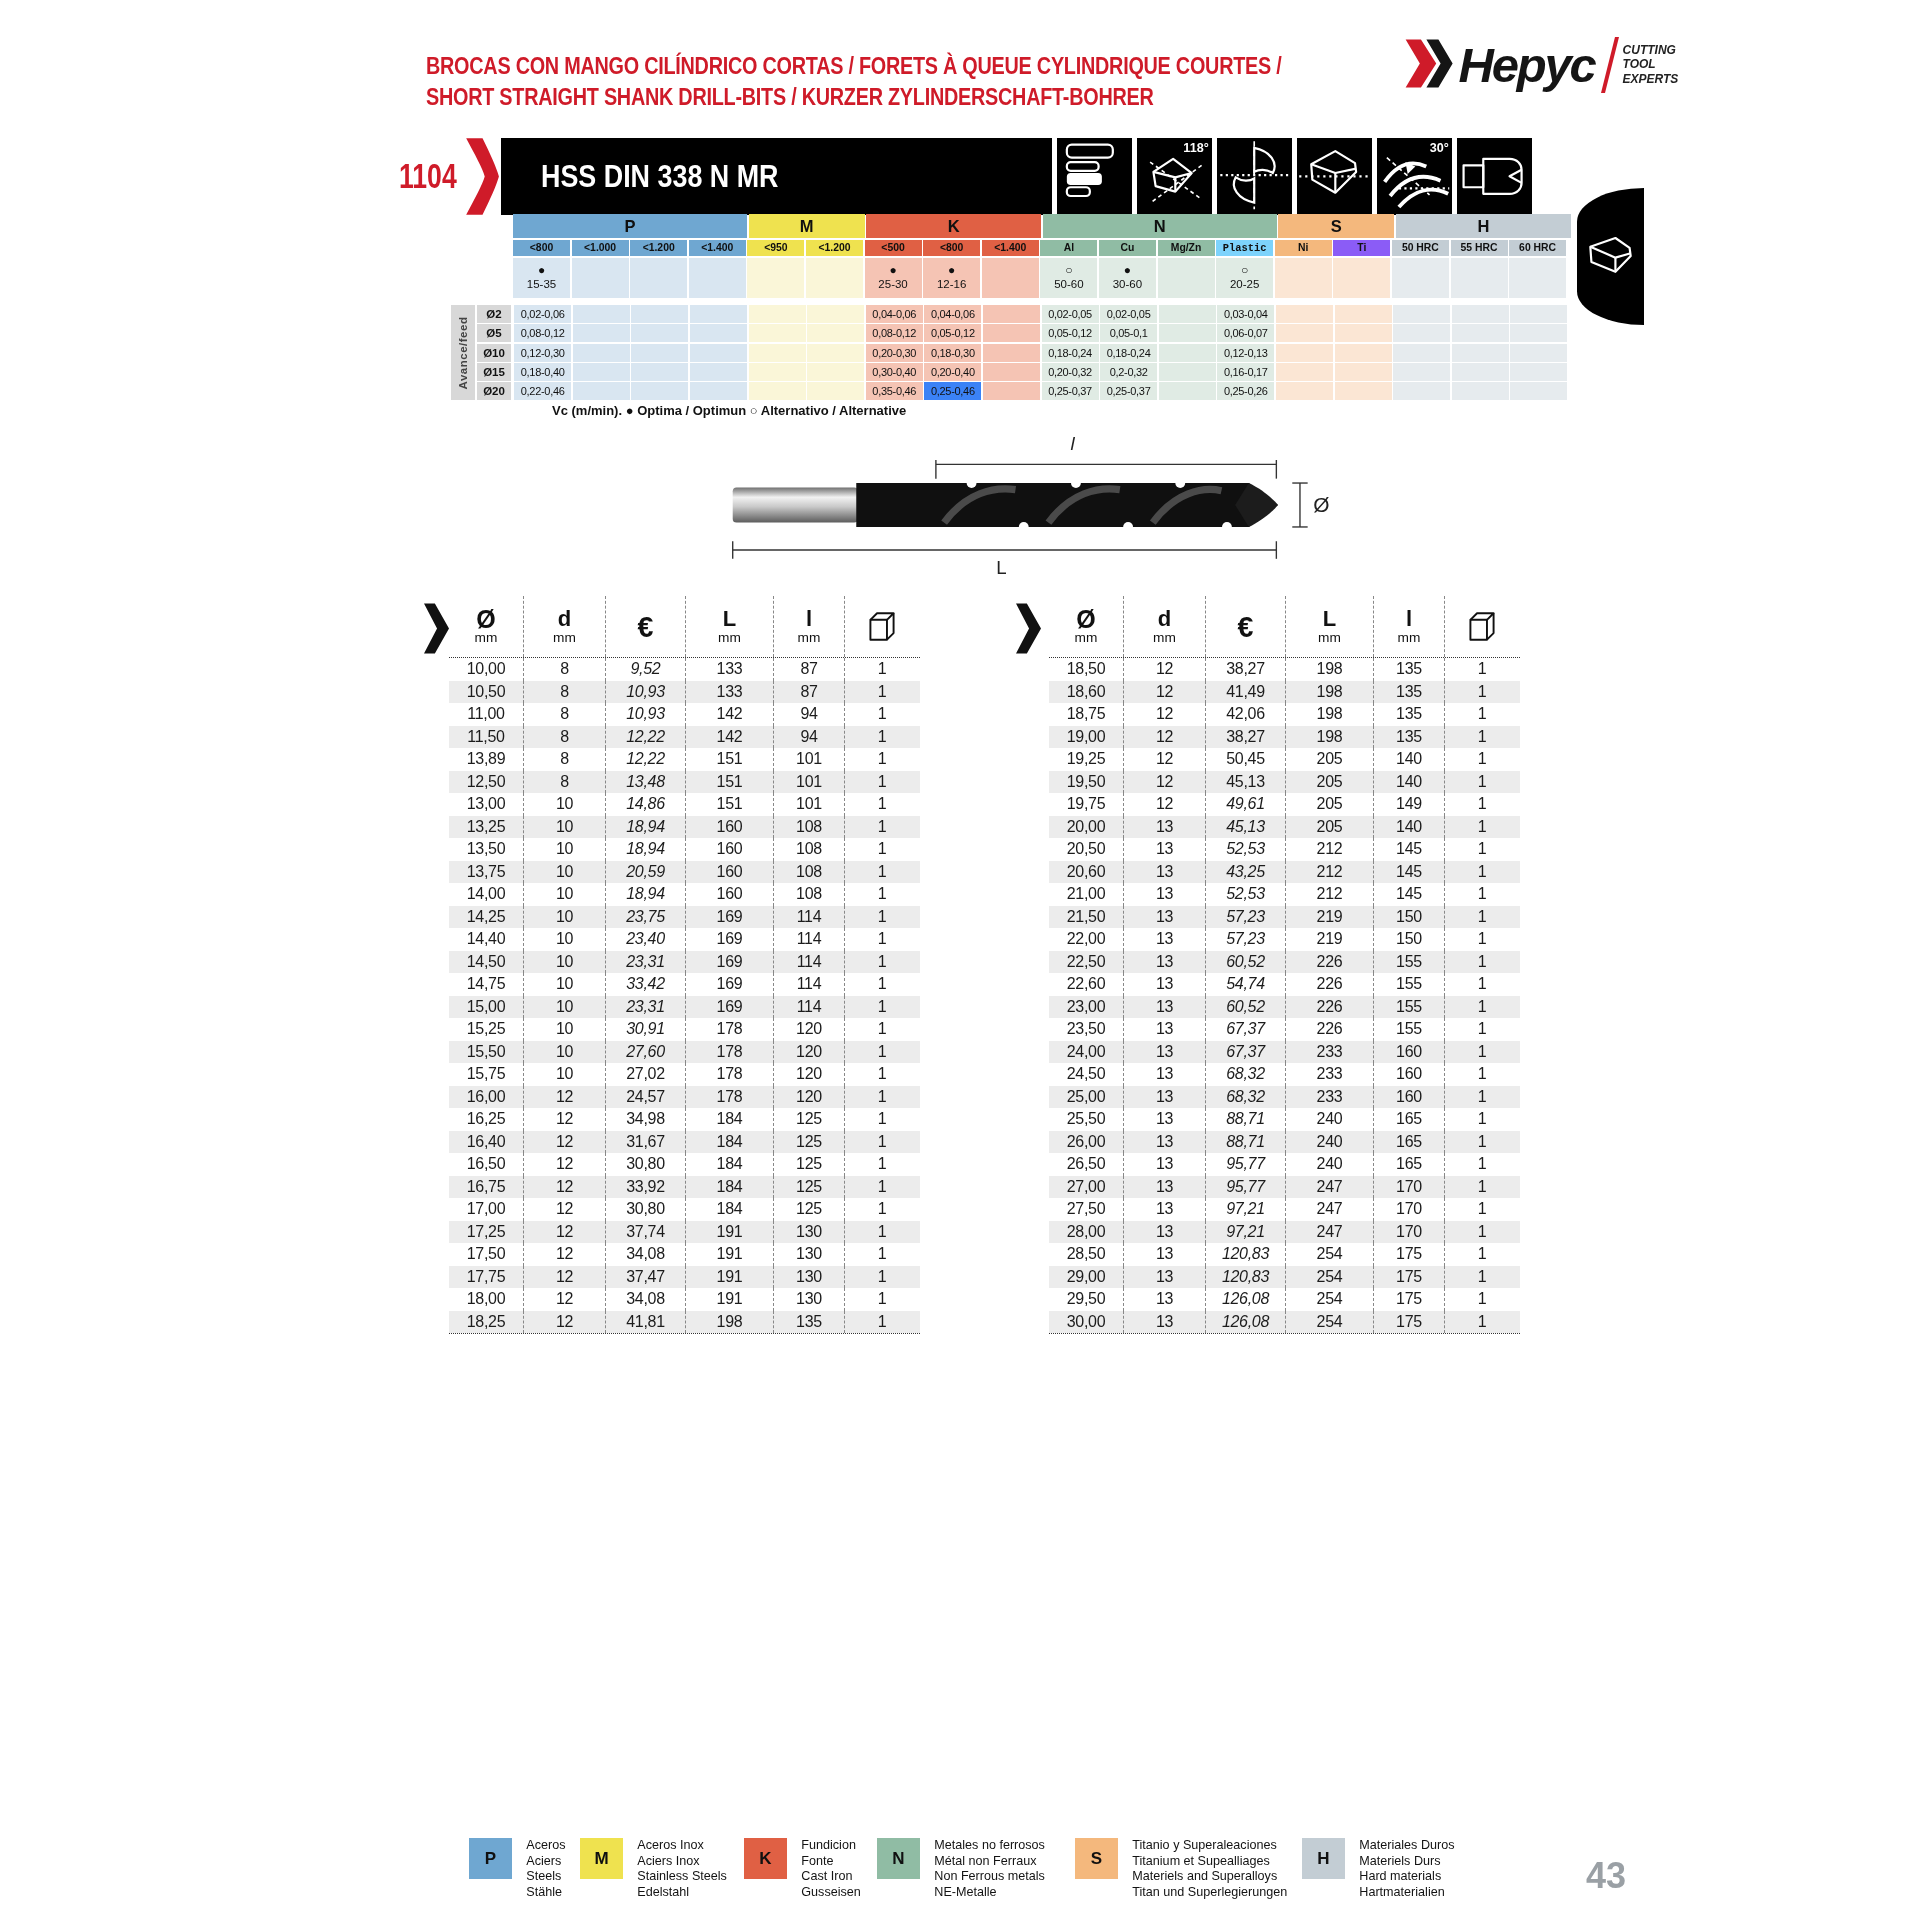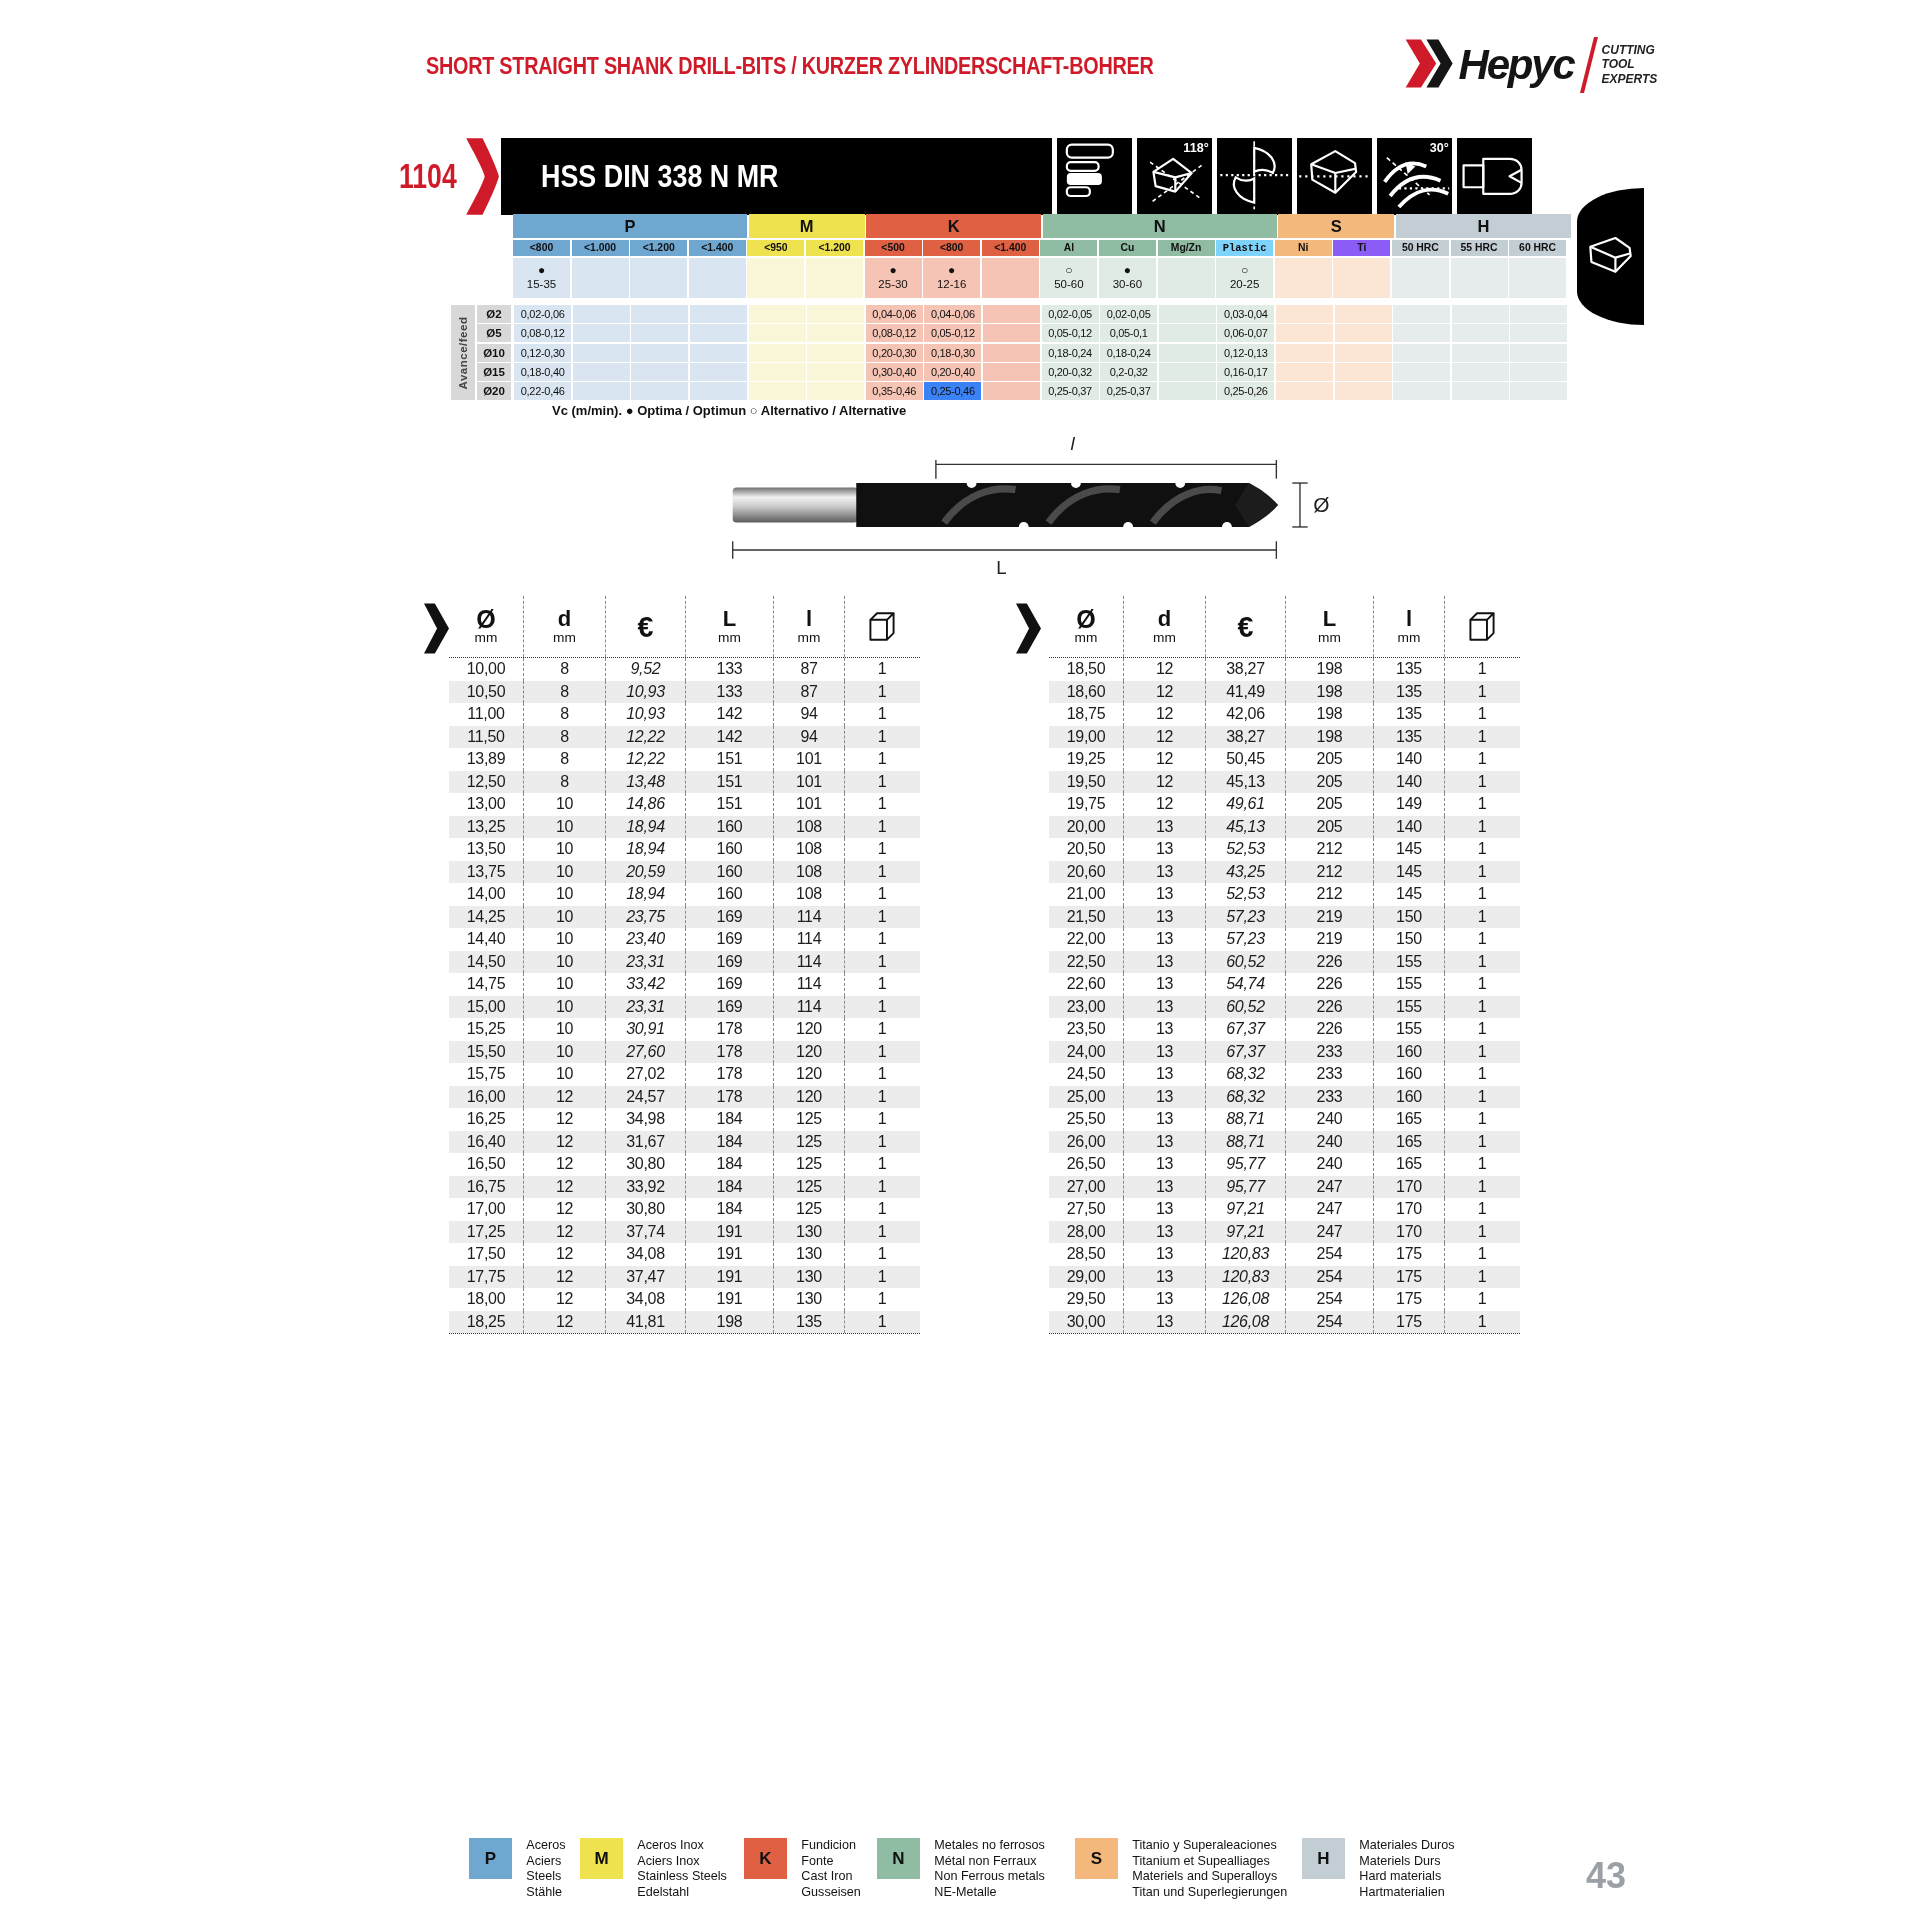--- a/index.html
+++ b/index.html
@@ -6,21 +6,21 @@
   .page{position:relative;width:1926px;height:1926px;background:#fff;
         font-family:"Liberation Sans",sans-serif;color:#111;overflow:hidden;}
   .abs{position:absolute;}
   .condensed{display:inline-block;transform:scaleX(.84);transform-origin:left center;white-space:nowrap;}
 
   
   .doc-title{left:426px;top:51px;line-height:31px;font-weight:bold;font-size:23.6px;color:#cf1b29;letter-spacing:-0.3px;}
 
   
   .logo{left:1402px;top:34px;display:flex;align-items:center;gap:5.5px;}
-  .logo .brand{font-size:42px;font-weight:bold;font-style:italic;color:#151515;letter-spacing:-2.2px;}
+  .logo .brand{font-size:49px;font-weight:bold;font-style:italic;color:#151515;letter-spacing:-2.2px;}
   .logo .slash{width:3.8px;height:56px;background:#cf1b29;transform:skewX(-14deg);margin:0 5.5px 0 7.7px;}
   .logo .tag{font-style:italic;font-weight:bold;font-size:12px;line-height:14.3px;color:#222;letter-spacing:0;}
 
   
   .code{left:399px;top:156px;font-size:35px;font-weight:bold;color:#cf1b29;}
   .redflag{left:464px;top:138px;}
   .prodbar{left:501px;top:138px;height:77px;display:flex;gap:5px;}
   .prodbar .namebox{width:551px;height:77px;background:#000;display:flex;align-items:center;}
   .prodbar .name{color:#fff;font-weight:bold;font-size:32px;padding-left:40px;letter-spacing:0;}
   .panel{width:75px;height:77px;background:#000;position:relative;flex:none;}
@@ -71,20 +71,21 @@
   
   .edgetab{left:1577px;top:188px;width:67px;height:137px;background:#000;border-radius:137px 0 0 137px / 69px 0 0 69px;}
   .edgetab svg{position:absolute;left:10px;top:38px;}
 </style>
 </head>
 <body>
 
 <div class="page">
 
   <div class="abs doc-title">
+    <div><span class="condensed">BROCAS CON MANGO CILÍNDRICO CORTAS / FORETS À QUEUE CYLINDRIQUE COURTES /</span></div>
     <div><span class="condensed">SHORT STRAIGHT SHANK DRILL-BITS / KURZER ZYLINDERSCHAFT-BOHRER</span></div>
   </div>
 
   <div class="abs logo">
     <span>
       <svg width="51" height="59" viewBox="0 0 92 108">
         <path d="M6,10 L34,10 L62,54 L34,98 L6,98 L32,54 Z" fill="#cf1b29"></path>
         <path d="M44,10 L66,10 L92,54 L66,98 L44,98 L70,54 Z" fill="#151515"></path>
       </svg>
     </span>

